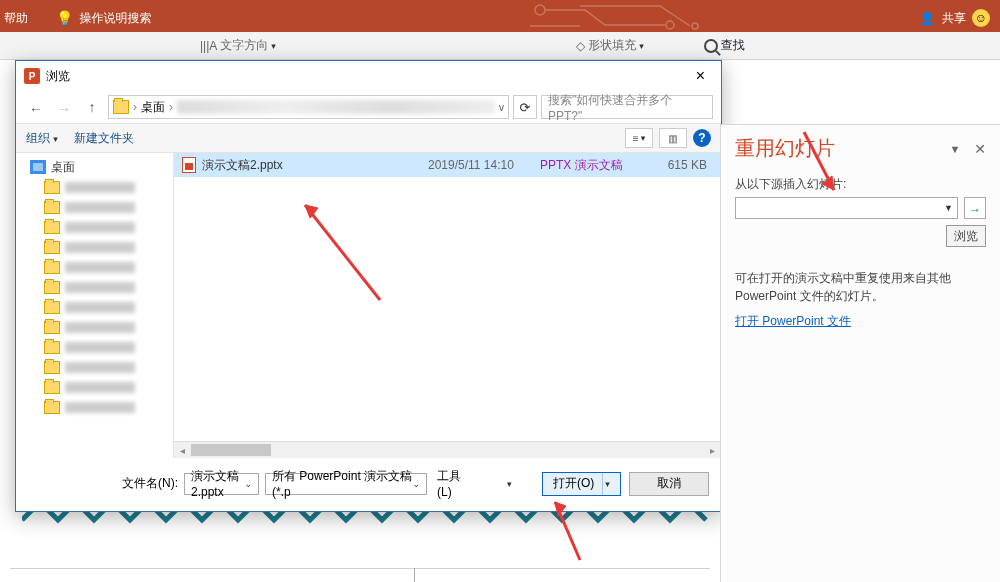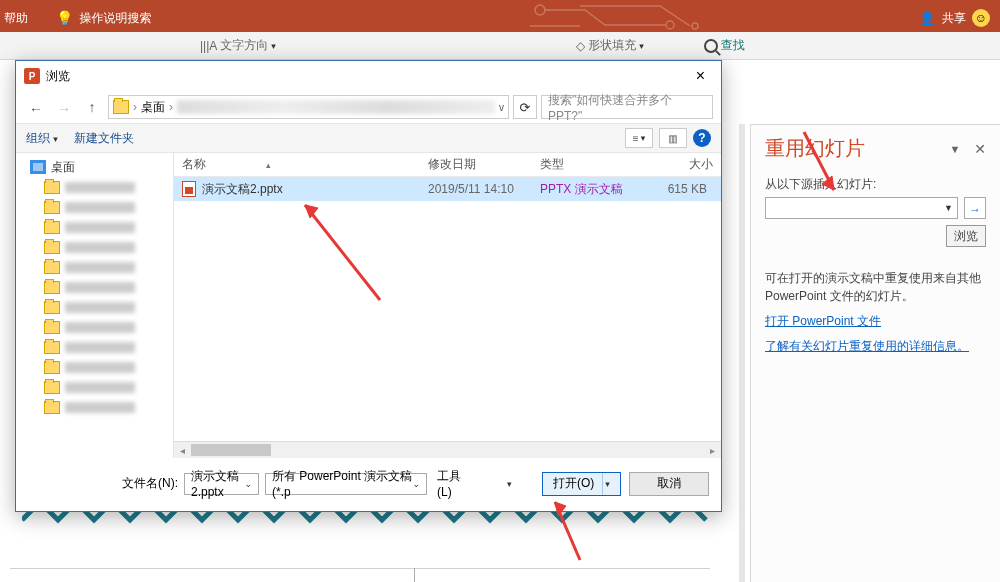--- a/index.html
+++ b/index.html
@@ -11,21 +11,21 @@
   .pp-top .bulb { margin-left: 28px; margin-right: 6px; font-size: 14px; }
   .pp-top .right { margin-left: auto; display: flex; align-items: center; gap: 6px; padding-right: 10px; }
   .pp-top .share-ico { font-size: 13px; }
   .pp-top .smile { width: 18px; height: 18px; border-radius: 50%; background: #ffd54a; display: flex; align-items: center; justify-content: center; font-size: 12px; color: #000; }
   .pp-circuit { position: absolute; top:0; left:520px; width:260px; height:32px; opacity:.25; }
   .pp-circuit svg { width:100%; height:100%; }
 
   .pp-ribbon { position: absolute; top: 32px; left: 0; right: 0; height: 28px; background: #f3f3f3; border-bottom: 1px solid #d6d6d6; display: flex; align-items: center; font-size: 12px; color: #666; }
   .pp-ribbon .grp { margin-left: 200px; display:flex; align-items:center; gap:3px;}
   .pp-ribbon .grp2 { margin-left: 300px; display:flex; align-items:center; gap:3px;}
-  .pp-ribbon .find { margin-left: 60px; display:flex; align-items:center; gap:3px; color:#0f766e;}
+  .pp-ribbon .find { margin-left: 60px; display:flex; align-items:center; gap:3px; color:#0f172a;}
   .pp-ribbon .find .mag { width:14px;height:14px;border:2px solid #444;border-radius:50%;position:relative;}
   .pp-ribbon .find .mag::after{content:'';position:absolute;width:6px;height:2px;background:#444;bottom:-3px;right:-5px;transform:rotate(45deg);}
 
   
   .dlg { position: absolute; left: 15px; top: 60px; width: 707px; height: 452px; background: #fff; border: 1px solid #3a6ea5; box-shadow: 0 5px 20px rgba(0,0,0,.3); display: flex; flex-direction: column; }
   .dlg-title { height: 30px; display: flex; align-items: center; padding: 0 8px; font-size: 12px; color: #000; }
   .dlg-title .pp-ico { width: 16px; height: 16px; background: #d24726; border-radius: 2px; margin-right: 6px; display:flex;align-items:center;justify-content:center;color:#fff;font-size:10px;font-weight:bold;}
   .dlg-title .close { margin-left: auto; font-size: 16px; color: #000; padding: 2px 8px; }
   .dlg-nav { height: 32px; display: flex; align-items: center; padding: 0 8px; gap: 4px; }
   .dlg-nav .arrow { width: 24px; text-align: center; font-size: 14px; color: #555; }
@@ -81,21 +81,21 @@
   .dlg-foot .row1 .filter { width:162px; height:22px; border:1px solid #aaa; display:flex; align-items:center; justify-content:space-between; padding:8px 6px;}
   .dlg-foot .row2 { display:flex; justify-content:flex-end; align-items:center; gap:8px;}
   .dlg-foot .tools { margin-right:22px; display:flex; align-items:center; gap:17px;}
   .dlg-foot .btn { width:86px; height:24px; border:1px solid #aaa; background:#e9e9e9; display:flex; align-items:center; justify-content:center; gap:2px;}
   .dlg-foot .btn.open { border:1px solid #0b61c4; background:#e5f1fb; display:flex;}
   .dlg-foot .btn.open .splitbar{ width:1px;height:22px;background:#a9c7e8;margin-left:6px;}
   .dd-tri { font-size:9px; color:#333;}
 
   
   .pane-border-left { position:absolute; left:739px; top:124px; bottom:0; width:6px; background:#e6e6e6;}
-  .reuse { position:absolute; right:0; top:124px; width:250px; bottom:0; background:#fcfcfc; border-left:1px solid #d6d6d6; border-top:1px solid #d6d6d6; padding:10px 14px; font-size:12px; color:#444;}
+  .reuse { position:absolute; right:0; top:124px; width:280px; bottom:0; background:#fcfcfc; border-left:1px solid #d6d6d6; border-top:1px solid #d6d6d6; padding:10px 14px; font-size:12px; color:#444;}
   .reuse .title-row { display:flex; align-items:center; }
   .reuse h2 { margin:0; font-weight:normal; font-size:20px; color:#d24726; }
   .reuse .title-row .tri { margin-left:auto; color:#666; font-size:11px;}
   .reuse .title-row .x { margin-left:14px; color:#666; font-size:14px;}
   .reuse .from { margin-top:14px; }
   .reuse .src-row { display:flex; gap:6px; margin-top:4px; }
   .reuse .src { flex:1; height:22px; border:1px solid #aaa; background:#fff; display:flex; align-items:center; justify-content:flex-end; padding:0 4px;}
   .reuse .go { width:22px; height:22px; border:1px solid #aaa; background:#fff; display:flex; align-items:center; justify-content:center; color:#0b61c4; font-weight:bold;}
   .reuse .browse-btn { margin-top:6px; margin-left:auto; width:40px; height:22px; border:1px solid #999; background:#f3f3f3; display:flex; align-items:center; justify-content:center;}
   .reuse .hint { margin-top:22px; line-height:1.5; }
@@ -246,29 +246,20 @@
       <div class="node sub">
           <span class="fico"></span>
           <span class="blur"></span>
         </div>
       <div class="node sub">
           <span class="fico"></span>
           <span class="blur"></span>
         </div>
     </div>
     <div class="filelist">
-      <div class="fl-head">
-        <div class="col-name">
-            <span>名称</span>
-            <span class="sort">▴</span>
-          </div>
-        <div class="col-date">修改日期</div>
-        <div class="col-type">类型</div>
-        <div class="col-size">大小</div>
-      </div>
       <div class="fl-row">
         <div class="name">
           <span class="pp-file-ico"></span>
           <span>演示文稿2.pptx</span>
         </div>
         <div class="date">2019/5/11 14:10</div>
         <div class="type">PPTX 演示文稿</div>
         <div class="size">615 KB</div>
       </div>
       <div class="fl-scroll">
@@ -312,21 +303,20 @@
   <div class="from">从以下源插入幻灯片:</div>
   <div class="src-row">
     <div class="src">
         <span class="dd-tri">▼</span>
       </div>
     <div class="go">→</div>
   </div>
   <div class="browse-btn">浏览</div>
   <div class="hint">可在打开的演示文稿中重复使用来自其他 PowerPoint 文件的幻灯片。</div>
   <a>打开 PowerPoint 文件</a>
-  <a>了解有关幻灯片重复使用的详细信息。</a>
 </div>
 
 <svg class="anno" style="left:290px;top:190px;width:100px;height:120px">
   <line x1="90" y1="110" x2="15" y2="15" stroke-width="3"></line>
   <polygon points="15,15 28,18 20,28"></polygon>
 </svg>
 <svg class="anno" style="left:540px;top:490px;width:60px;height:80px">
   <line x1="40" y1="70" x2="15" y2="12" stroke-width="3"></line>
   <polygon points="15,12 26,16 18,26"></polygon>
 </svg>

